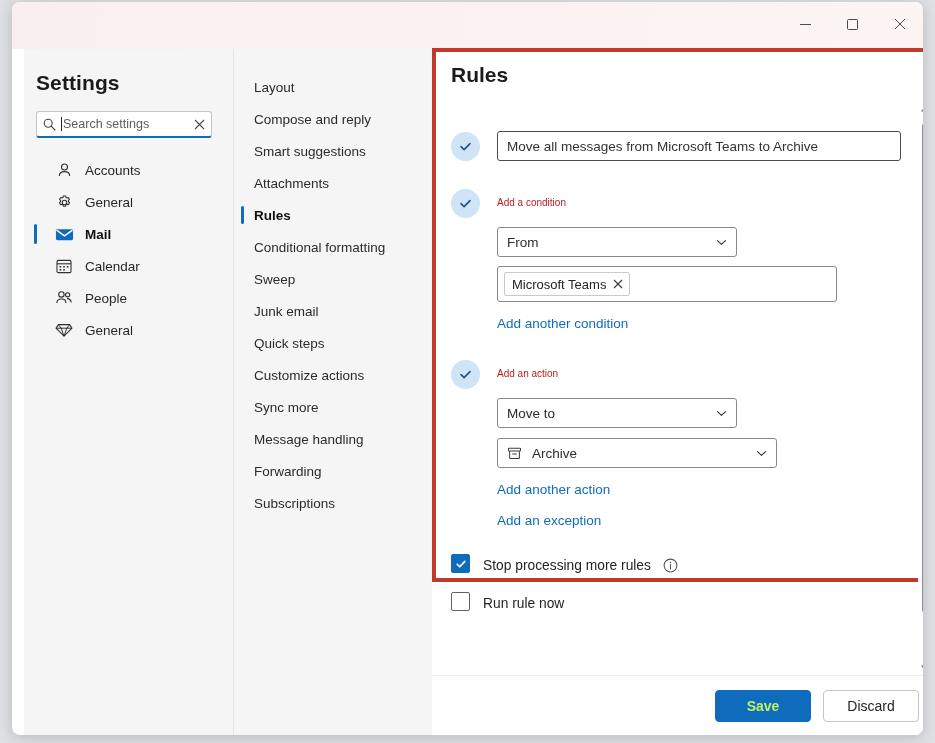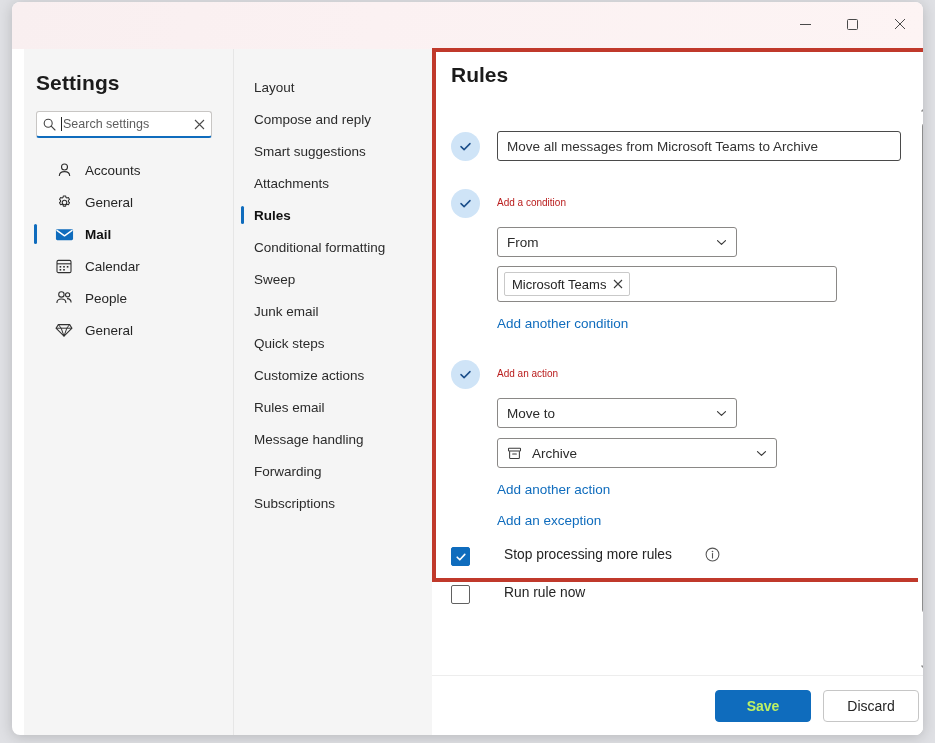--- a/index.html
+++ b/index.html
@@ -263,25 +263,24 @@
   .link {
     display: inline-block;
     color: #0f6cbd;
     font-size: 13.5px;
     cursor: pointer;
     margin-top: 14px;
   }
 
   .opt-row {
     display: flex;
-    align-items: flex-start;
+    align-items: flex-end;
     padding-left: 19px;
     height: 26px;
     margin-top: 14px;
-    gap: 21px;
   }
   .cbox {
     width: 19px; height: 19px;
     box-sizing: border-box;
     border: 1px solid #616161;
     border-radius: 2px;
     background: #fff;
     display: flex; align-items: center; justify-content: center;
     flex: none;
     cursor: pointer;
@@ -517,21 +516,21 @@
         <div class="sub-item">
             <span>Junk email</span>
           </div>
         <div class="sub-item">
             <span>Quick steps</span>
           </div>
         <div class="sub-item">
             <span>Customize actions</span>
           </div>
         <div class="sub-item">
-            <span>Rules email</span>
+            <span>Sync more</span>
           </div>
         <div class="sub-item">
             <span>Message handling</span>
           </div>
         <div class="sub-item">
             <span>Forwarding</span>
           </div>
         <div class="sub-item">
             <span>Subscriptions</span>
           </div>

